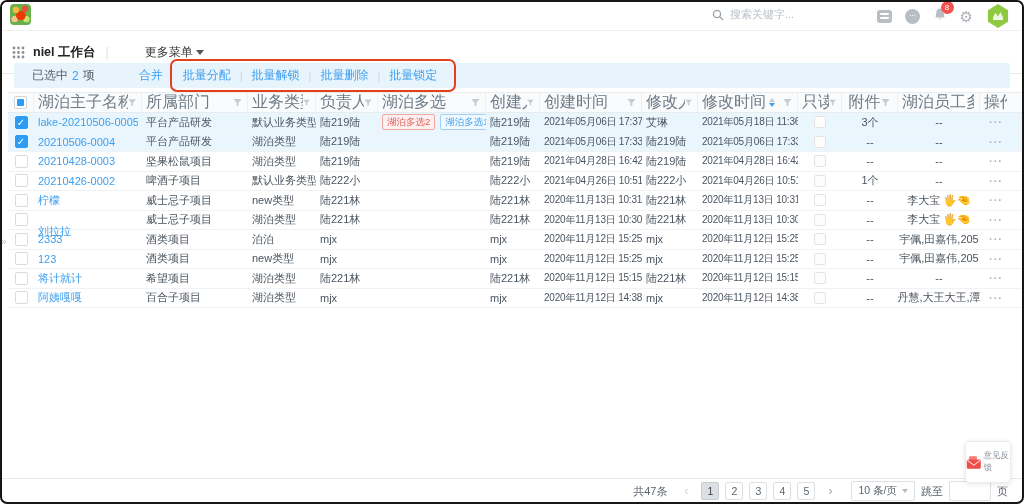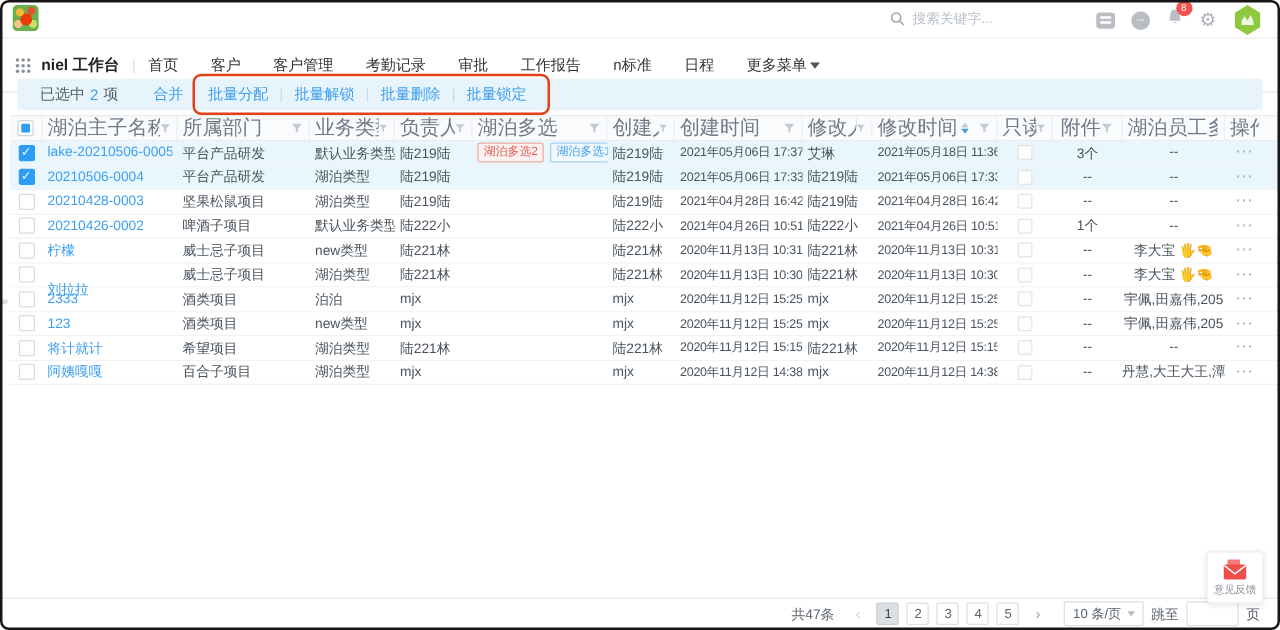--- a/index.html
+++ b/index.html
@@ -46,21 +46,21 @@
   .caret-down { width:0; height:0; border-left:4px solid transparent; border-right:4px solid transparent;
     border-top:5px solid #555; display:inline-block; }
 
   
   .actionbar { position:absolute; left:14px; top:63px; width:996px; height:25px; background:#e8f4fc;
     border-radius:2px; display:flex; align-items:center; font-size:12px; padding-left:18px; }
   .sel-text { color:#55606b; }
   .sel-count { color:#3d9ff0; margin:0 4px; }
   .ab-link { color:#3d9ff0; cursor:pointer; white-space:nowrap; }
   .ab-div { color:#c3d8e8; margin:0 9px; font-size:11px; }
-  .merge { margin-left:28px; }
+  .merge { margin-left:44px; }
   .batch-group { position:relative; display:flex; align-items:center; margin-left:20px; }
   .annotation { position:absolute; left:-13px; right:-19px; top:-8px; bottom:-8px;
     border:2px solid #e2411c; border-radius:7px; pointer-events:none; z-index:5; }
 
   
   .table { position:absolute; left:0; top:92px; width:1024px; padding-left:8px; }
   .thead { display:flex; align-items:center; height:21px; background:#fafbfc;
     border-top:1px solid #e9ecef; border-bottom:1px solid #e9ecef; }
   .th { height:100%; display:flex; align-items:center; justify-content:space-between;
     padding:0 5px 0 4px; border-right:1px solid #edf0f2; font-size:16px; color:#6e7b87;
@@ -107,21 +107,21 @@
   .pg-btn.active { background:#dcdfe3; border-color:#c9cdd2; color:#3a424a; }
   .pg-size { height:20px; border:1px solid #dcdfe3; border-radius:2px; display:inline-flex;
     align-items:center; gap:5px; padding:0 6px; font-size:10.5px; color:#5a646e; cursor:pointer; margin-left:6px; }
   .pg-size .caret { width:0; height:0; border-left:3.5px solid transparent; border-right:3.5px solid transparent;
     border-top:4px solid #b6bcc2; }
   .jump-box { width:42px; height:20px; border:1px solid #dcdfe3; border-radius:2px; background:#fff; }
 
   
   .feedback { position:absolute; right:13px; top:441px; width:46px; height:42px; background:#fff;
     border:1px solid #ececec; border-radius:4px; box-shadow:0 1px 5px rgba(0,0,0,.1);
-    display:flex; flex-direction:column; align-items:center; justify-content:center; gap:2px;
+    display:flex; flex-direction:row; align-items:center; justify-content:center; gap:2px;
     cursor:pointer; z-index:10; }
   .feedback .fb-label { font-size:8.5px; color:#8a9199; }
 </style>
 </head>
 <body>
 
 <div class="frame"></div>
 
 <div class="bar1">
   <div class="logo"></div>
@@ -156,30 +156,20 @@
       <circle cx="2" cy="6.5" r="1.4"></circle>
         <circle cx="6.5" cy="6.5" r="1.4"></circle>
         <circle cx="11" cy="6.5" r="1.4"></circle>
       <circle cx="2" cy="11" r="1.4"></circle>
         <circle cx="6.5" cy="11" r="1.4"></circle>
         <circle cx="11" cy="11" r="1.4"></circle>
     </g>
   </svg>
   <span class="ws">niel 工作台</span>
   <span class="nav-sep">|</span>
-  <div class="nav-items">
-      <span class="nav-item">首页</span>
-      <span class="nav-item">客户</span>
-      <span class="nav-item">客户管理</span>
-      <span class="nav-item">考勤记录</span>
-      <span class="nav-item">审批</span>
-      <span class="nav-item">工作报告</span>
-      <span class="nav-item">n标准</span>
-      <span class="nav-item">日程</span>
-    </div>
   <span class="more">
     <span>更多菜单</span>
     <i class="caret-down"></i>
   </span>
 </div>
 
 <div class="actionbar">
   <span class="sel-text">已选中</span>
   <span class="sel-count">2</span>
   <span class="sel-text">项</span>

